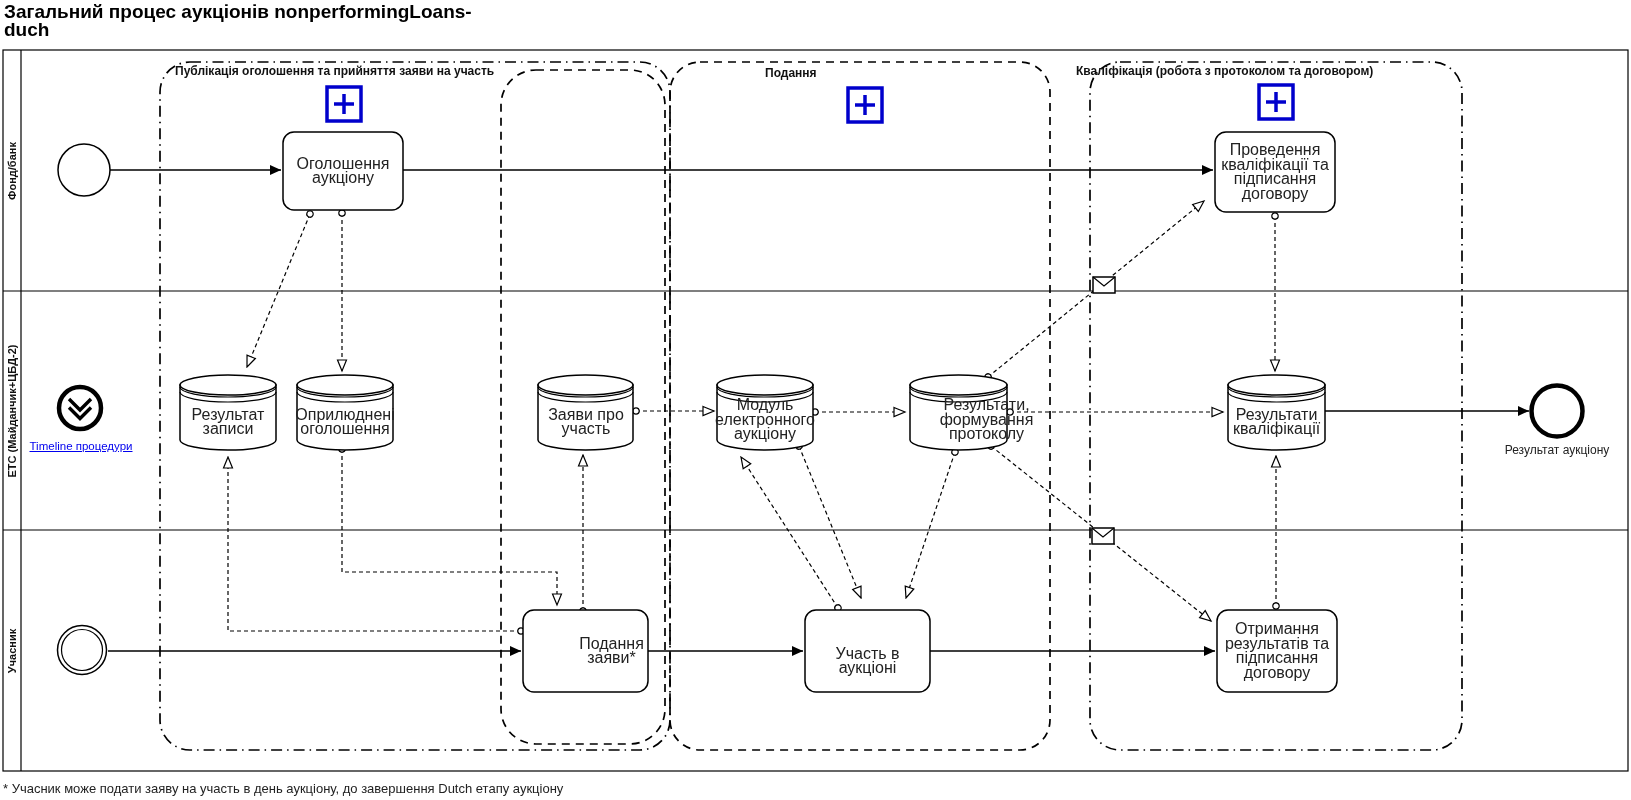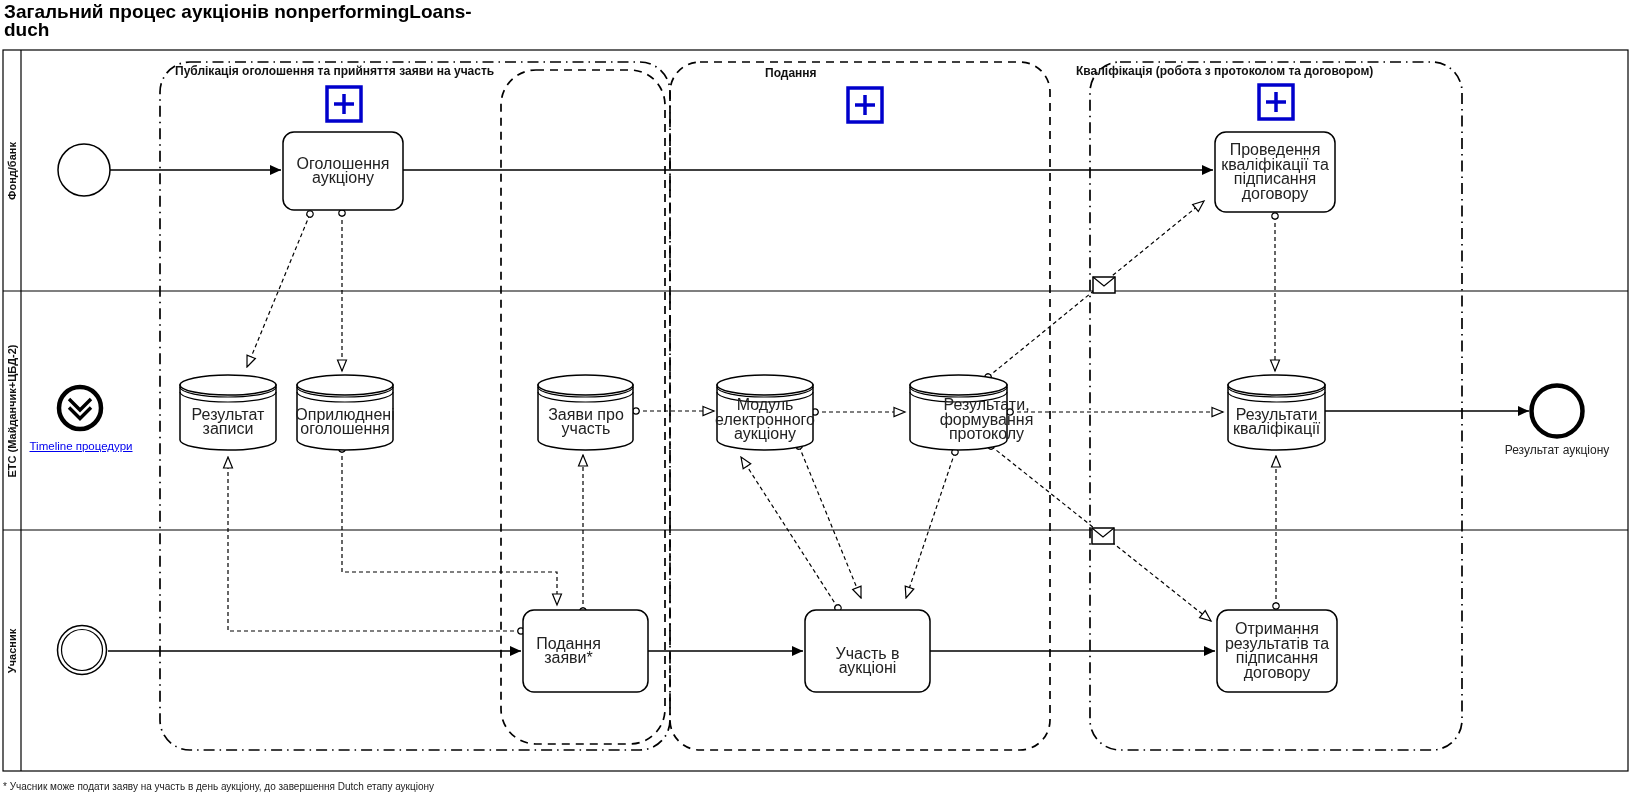--- a/index.html
+++ b/index.html
@@ -2,21 +2,21 @@
 <html><head>
 <meta charset="utf-8">
 <style>
   html,body{margin:0;padding:0;background:#fff;}
   body{width:1631px;height:800px;position:relative;overflow:hidden;
        font-family:"Liberation Sans",sans-serif;color:#111;}
   #diagram-svg{position:absolute;left:0;top:0;z-index:1;}
   .txt{position:absolute;z-index:2;}
   .page-title{left:4px;top:3px;font-size:19px;font-weight:bold;line-height:18px;
               white-space:pre-line;color:#000;}
-  .footnote{left:3px;top:781px;font-size:10px;color:#222;}
+  .footnote{left:3px;top:781px;font-size:13px;color:#222;}
   .group-label{font-size:12px;font-weight:bold;white-space:nowrap;color:#111;}
   .node-label{display:flex;align-items:center;justify-content:center;text-align:center;
               font-size:16px;line-height:14.5px;color:#222;}
   .lane-label{left:3px;width:18px;display:flex;align-items:center;justify-content:center;}
   .lane-label span{transform:rotate(-90deg);white-space:nowrap;font-size:11px;
                    font-weight:bold;color:#111;}
   .link{font-size:11.5px;color:#0000ee;text-decoration:underline;text-align:center;
         white-space:nowrap;cursor:pointer;}
   .end-label{font-size:12px;text-align:center;color:#222;}
   
@@ -175,21 +175,21 @@
 <div class="txt lane-label" style="top:530px;height:241px;">
   <span>Учасник</span>
 </div>
 
 <div class="txt group-label" style="left:175px;top:64px;width:330px;">Публікація оголошення та прийняття заяви на участь</div>
 <div class="txt group-label" style="left:765px;top:66px;width:200px;">Подання</div>
 <div class="txt group-label" style="left:1076px;top:64px;width:400px;">Кваліфікація (робота з протоколом та договором)</div>
 
 <div class="txt node-label" style="left:288px;top:132px;width:110px;height:78px;">Оголошення аукціону</div>
 <div class="txt node-label" style="left:1220px;top:132px;width:110px;height:80px;">Проведення кваліфікації та підписання договору</div>
-<div class="txt node-label" style="left:511px;top:610px;width:115px;height:82px;">Подання заяви*</div>
+<div class="txt node-label" style="left:554px;top:610px;width:115px;height:82px;">Подання заяви*</div>
 <div class="txt node-label" style="left:810px;top:610px;width:115px;height:102px;">Участь в аукціоні</div>
 <div class="txt node-label" style="left:1222px;top:610px;width:110px;height:82px;">Отримання результатів та підписання договору</div>
 
 <div class="txt node-label" style="left:188px;top:396px;width:80px;height:52px;">Результат записи</div>
 <div class="txt node-label" style="left:305px;top:396px;width:80px;height:52px;">Оприлюднені оголошення</div>
 <div class="txt node-label" style="left:546px;top:396px;width:80px;height:52px;">Заяви про участь</div>
 <div class="txt node-label" style="left:725px;top:392px;width:80px;height:56px;">Модуль електронного аукціону</div>
 <div class="txt node-label" style="left:918px;top:392px;width:81px;height:56px;margin-left:28px;">Результати, формування протоколу</div>
 <div class="txt node-label" style="left:1236px;top:396px;width:81px;height:52px;">Результати кваліфікації</div>
 

